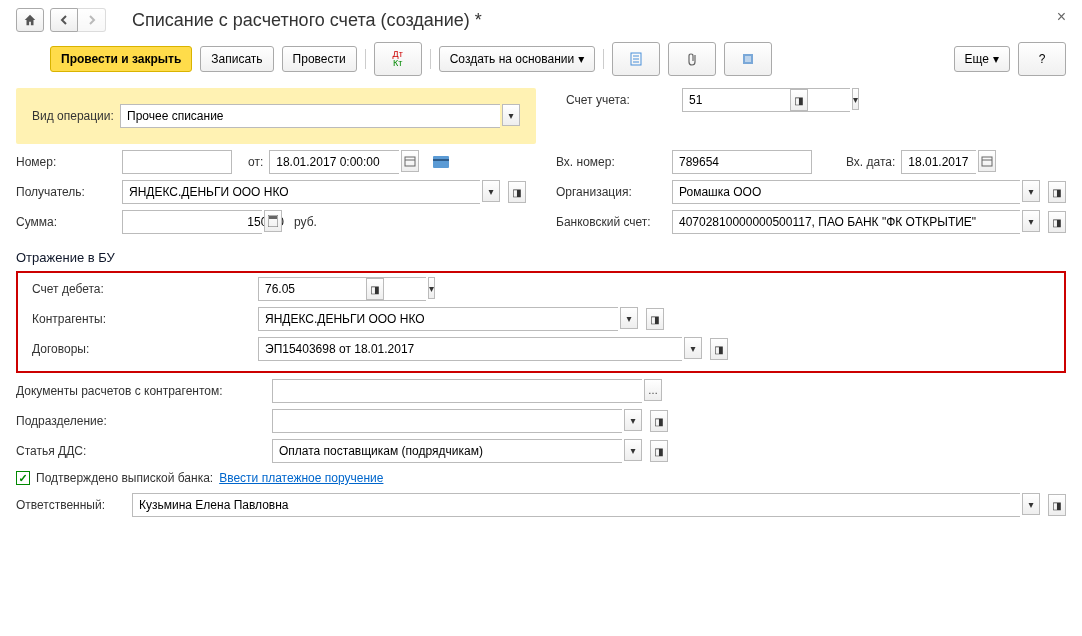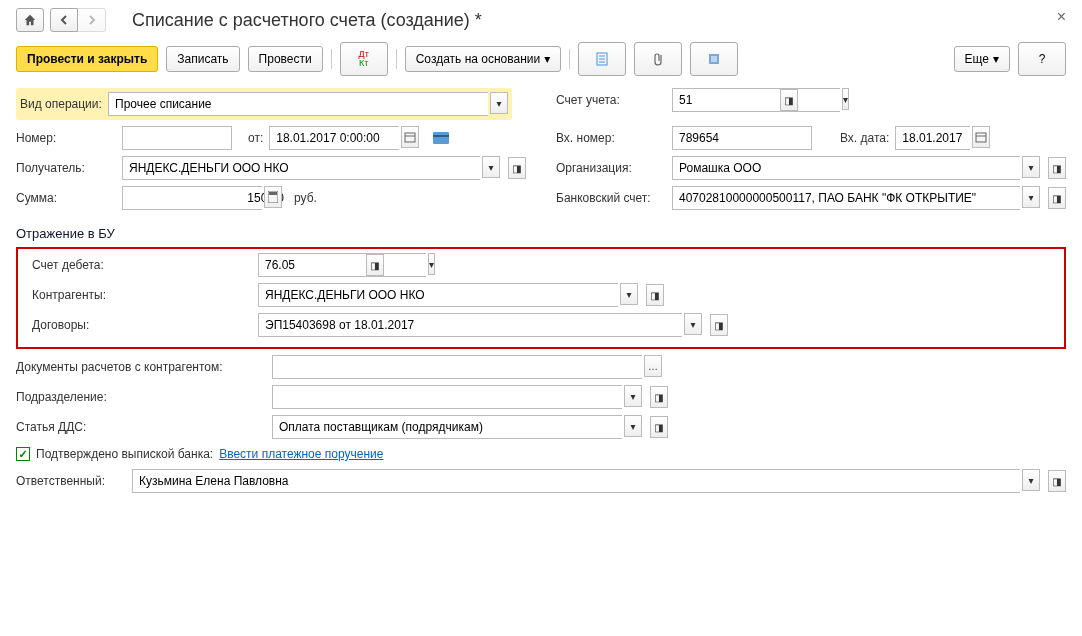--- a/index.html
+++ b/index.html
@@ -7,31 +7,31 @@
 .container { padding: 8px 16px; }
 
 .topbar { display: flex; align-items: center; gap: 6px; margin-bottom: 10px; position: relative; }
 .nav-btn { width: 28px; height: 24px; border: 1px solid #aaa; background: linear-gradient(#fff,#eee); border-radius: 3px; display: flex; align-items: center; justify-content: center; cursor: pointer; }
 .nav-group { display: flex; }
 .nav-group .nav-btn:first-child { border-radius: 3px 0 0 3px; }
 .nav-group .nav-btn:last-child { border-radius: 0 3px 3px 0; border-left: none; }
 .page-title { font-size: 18px; margin-left: 20px; }
 .close-top { position: absolute; right: 0; top: 0; font-size: 16px; color: #666; cursor: pointer; }
 
-.toolbar { display: flex; align-items: center; gap: 8px; margin-bottom: 12px; }
+.toolbar { display: flex; align-items: center; gap: 8px; margin-bottom: 12px; margin-left: 34px; }
 .btn { height: 26px; padding: 0 10px; border: 1px solid #aaa; background: linear-gradient(#fff,#f0f0f0); border-radius: 3px; cursor: pointer; display: inline-flex; align-items: center; gap: 4px; font-size: 12px; }
 .btn-primary { background: #ffdc4a; border-color: #d9b300; font-weight: bold; }
 .btn-icon { width: 48px; padding: 16px; justify-content: center; }
 .vsep { width: 1px; height: 20px; background: #ccc; }
 .spacer { flex: 1; }
 
 .form-row { display: flex; align-items: center; margin-bottom: 6px; gap: 6px; }
 .label { width: 100px; font-size: 12px; }
 .label-mid { width: 110px; font-size: 12px; }
-.hl-wrap { display: inline-flex; align-items: center; background: #fff2b3; padding: 4px; border-radius: 2px; }
+.hl-wrap { display: inline-flex; align-items: center; background: #fff2b3; padding: 16px; border-radius: 2px; }
 
 .input { height: 24px; border: 1px solid #bbb; background: #fff; padding: 0 4px; font-size: 12px; display: flex; align-items: center; }
 .input-inner { flex: 1; border: none; outline: none; font-size: 12px; height: 100%; background: transparent; }
 .input-btn { width: 18px; height: 22px; border: 1px solid #bbb; background: linear-gradient(#fff,#eee); display: flex; align-items: center; justify-content: center; cursor: pointer; font-size: 10px; margin-left: 2px; }
 .input-group { display: flex; }
 .input-group .input { border-right: none; }
 .input-group .input-btn { border-left: 1px solid #bbb; }
 
 .col2 { display: flex; gap: 30px; }
 .col { flex: 1; }
@@ -176,21 +176,21 @@
             </svg>
         </div>
       </div>
     </div>
     <div class="col">
       <div class="form-row">
         <span class="label-mid">Вх. номер:</span>
         <div class="input" style="width:140px">
             <input class="input-inner" value="789654" style="">
           </div>
-        <span style="margin-left:22px">Вх. дата:</span>
+        <span style="margin-left:28px">Вх. дата:</span>
         <div class="input-group">
           <div class="input" style="width:75px">
               <input class="input-inner" value="18.01.2017" style="">
             </div>
           <div class="input-btn">
             <svg width="12" height="12" viewBox="0 0 12 12">
                 <rect x="1" y="2" width="10" height="9" fill="none" stroke="#666"></rect>
                 <line x1="1" y1="5" x2="11" y2="5" stroke="#666"></line>
               </svg>
           </div>

